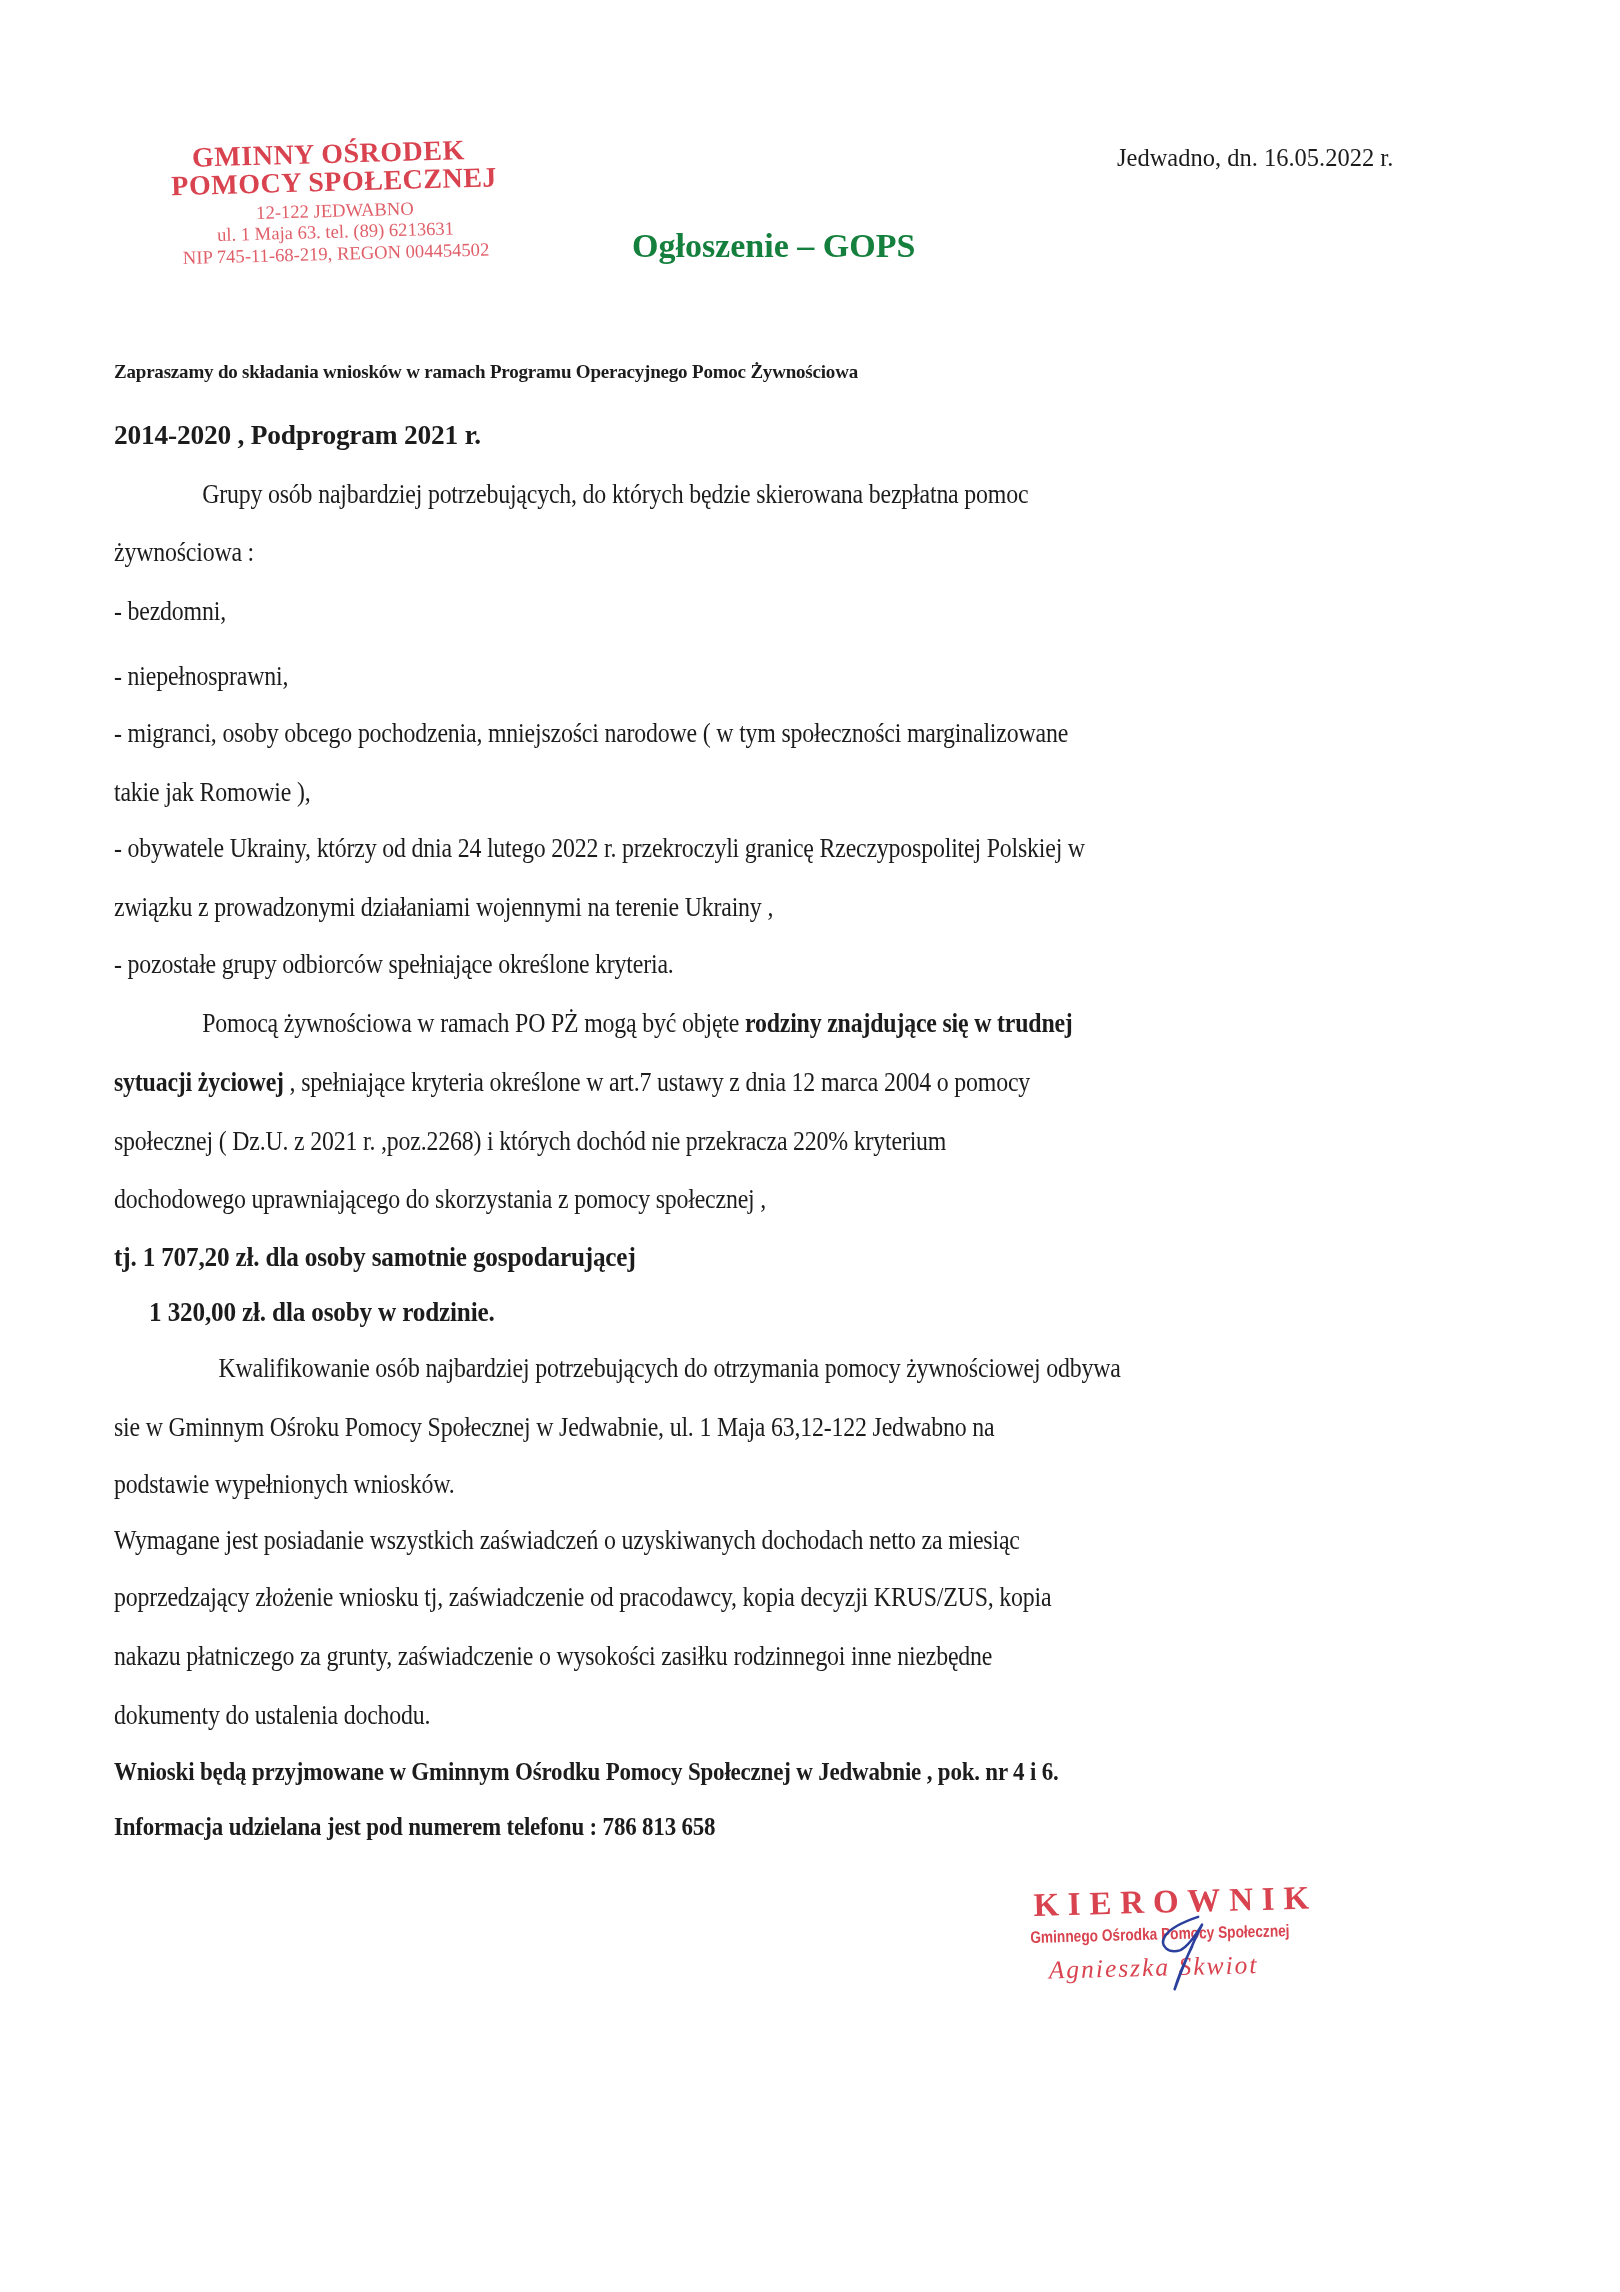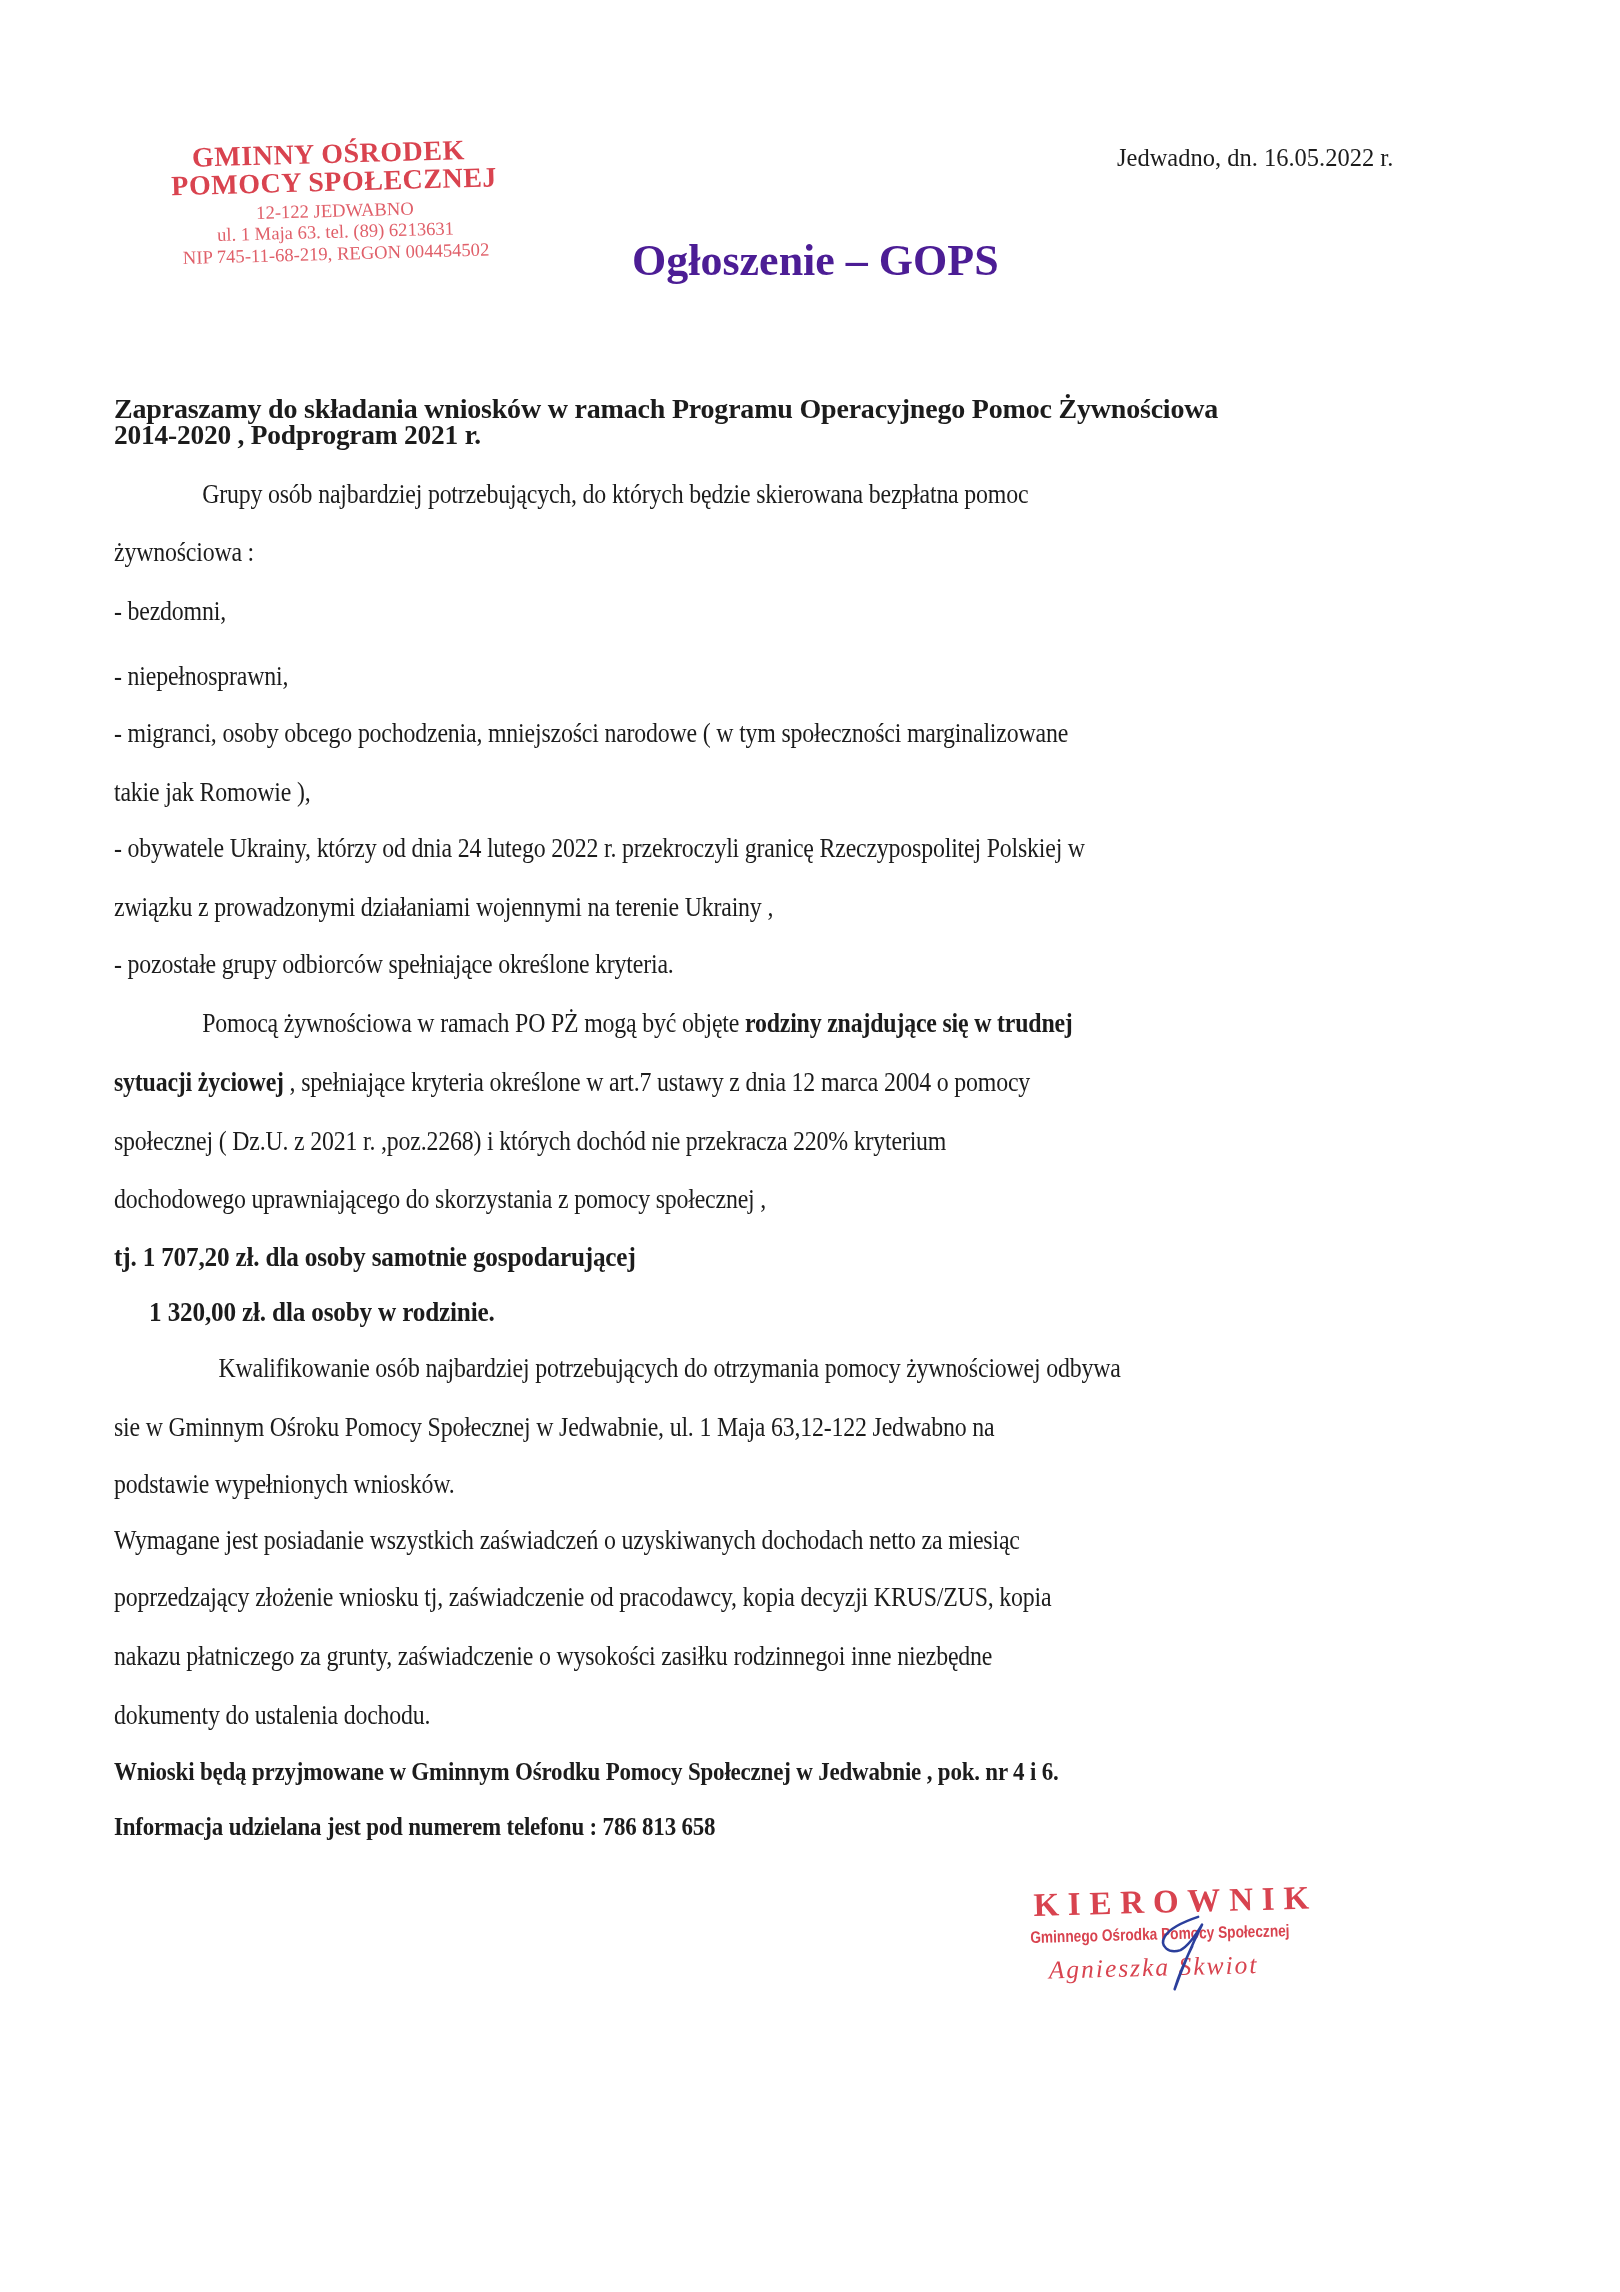--- a/index.html
+++ b/index.html
@@ -58,24 +58,24 @@
       left: 1117px;
       top: 144px;
       font-size: 24.5px;
       color: #1c1c1c;
     }
 
     
     .doc-title {
       position: absolute;
       left: 632px;
-      top: 235px;
-      font-size: 44px;
-      font-weight: bold;
-      color: #4c1d95;
+      top: 227px;
+      font-size: 34px;
+      font-weight: bold;
+      color: #15803d;
     }
 
     
     .body {
       position: absolute;
       left: 114px;
       top: 361px;
       width: 1372px;
       font-size: 26.5px;
     }
@@ -148,21 +148,21 @@
     <span class="stamp-line">ul. 1 Maja 63. tel. (89) 6213631</span>
     <span class="stamp-line">NIP 745-11-68-219, REGON 004454502</span>
   </div>
 
   <div class="date-line">Jedwadno, dn. 16.05.2022 r.</div>
 
   <div class="doc-title">Ogłoszenie – GOPS</div>
 
   <div class="body">
 
-    <div class="line bold" style="top:0px;font-size:28px;margin-top:32px;">Zapraszamy do składania wniosków w ramach Programu Operacyjnego Pomoc Żywnościowa</div>
+    <div class="line bold" style="top:0px;font-size:19px;">Zapraszamy do składania wniosków w ramach Programu Operacyjnego Pomoc Żywnościowa</div>
     <div class="line bold" style="top:59px;font-size:27.4px;font-family:Liberation Serif, serif;">2014-2020 ,  Podprogram 2021 r.</div>
 
     <div class="line narrow indent" style="top:118px;">Grupy osób najbardziej potrzebujących, do których będzie skierowana bezpłatna pomoc</div>
     <div class="line narrow" style="top:176px;">żywnościowa :</div>
 
     <div class="line narrow" style="top:235px;">- bezdomni,</div>
     <div class="line narrow" style="top:300px;">- niepełnosprawni,</div>
     <div class="line narrow" style="top:357px;">- migranci, osoby obcego pochodzenia, mniejszości narodowe ( w tym społeczności marginalizowane</div>
     <div class="line narrow" style="top:416px;">takie jak Romowie ),</div>
     <div class="line narrow" style="top:472px;">- obywatele Ukrainy, którzy od dnia 24 lutego 2022 r. przekroczyli granicę Rzeczypospolitej Polskiej w</div>

